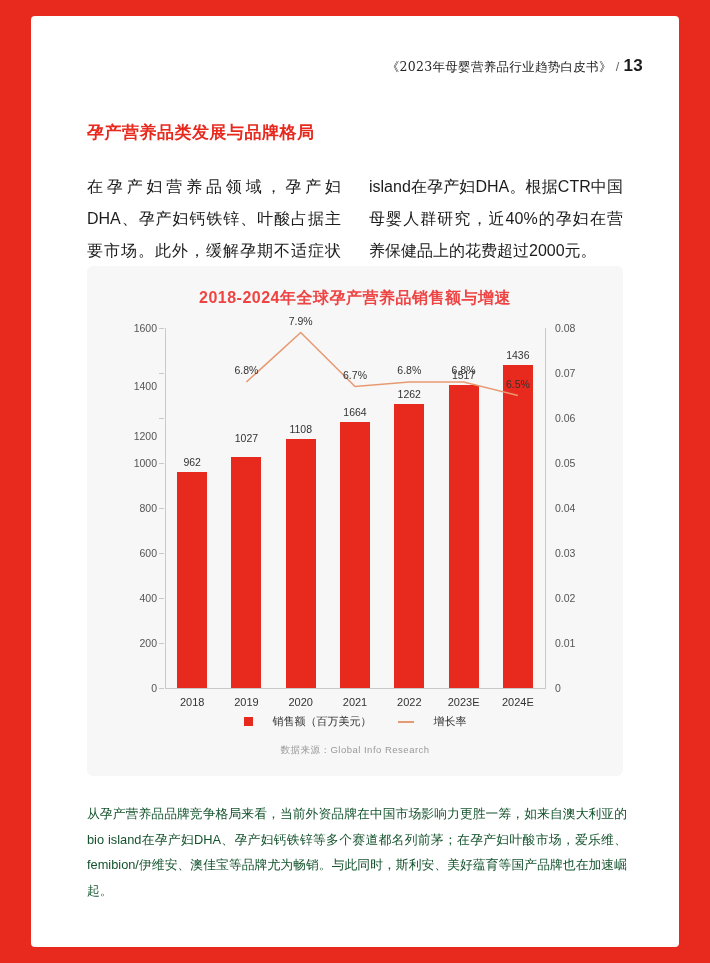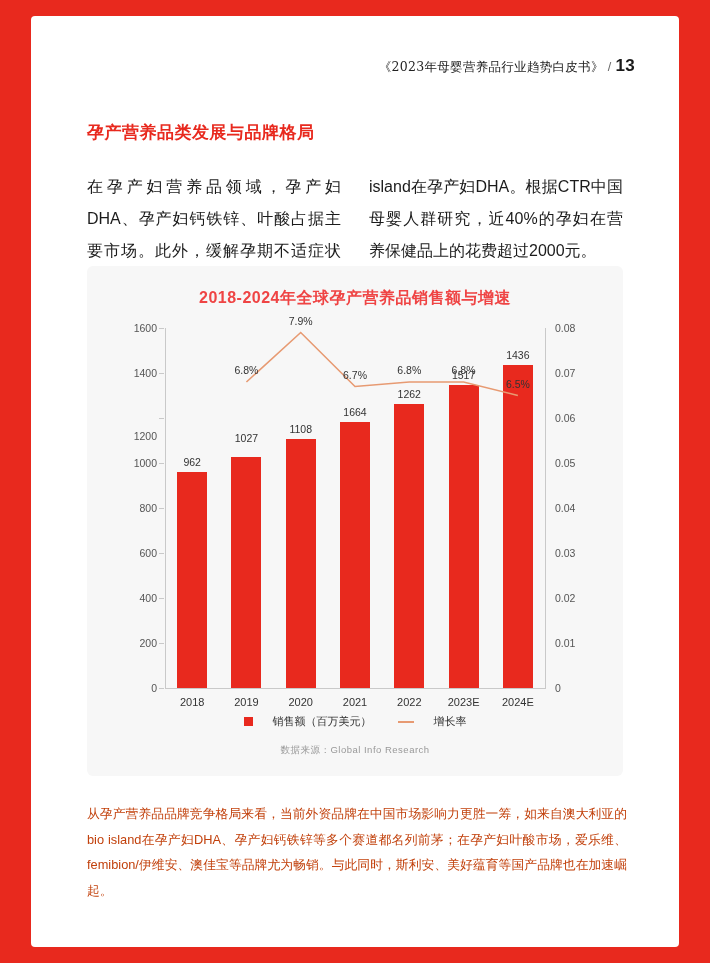--- a/index.html
+++ b/index.html
@@ -11,21 +11,21 @@
   }
   .page{
     position:absolute;
     left:31px;top:16px;
     width:648px;height:931px;
     background:#ffffff;
     border-radius:4px;
   }
   
   .header{
-    position:absolute;top:40px;right:44px;
+    position:absolute;top:40px;right:36px;
     display:flex;align-items:baseline;
     font-size:12.5px;color:#222;letter-spacing:.3px;
   }
   .header .bookname{font-family:"DejaVu Serif","Liberation Serif",serif;font-size:12.5px;}
   .header .slash{margin:0 4px;color:#666;}
   .header .pageno{font-size:17px;font-weight:bold;color:#1a1a1a;}
   
   .sec-title{
     position:absolute;left:56px;top:105px;
     font-size:17px;font-weight:bold;color:#e8291e;
@@ -85,21 +85,21 @@
   .legend .item{display:flex;align-items:center;gap:20px;}
   .swatch-bar{width:9px;height:9px;background:#e8291e;display:inline-block;}
   .swatch-line{width:16px;height:2px;background:#e79a72;display:inline-block;}
   .source{
     position:absolute;top:478px;left:0;width:100%;
     text-align:center;font-size:9.5px;color:#999;letter-spacing:.5px;
   }
   
   .bottom-text{
     position:absolute;left:56px;top:785px;width:540px;
-    font-size:12.8px;line-height:2.0;color:#c2410c;text-align:justify;
+    font-size:12.8px;line-height:2.0;color:#14532d;text-align:justify;
   }
 </style>
 </head>
 <body>
 
 <div class="page">
 
   <div class="header">
     <span class="bookname">《2023年母婴营养品行业趋势白皮书》</span>
     <span class="slash">/</span>
@@ -122,21 +122,21 @@
       <div class="axis-line" style="left:0;top:360px;width:381px;height:1px;"></div>
 
       <div class="y-left-labels" style="left:-48px;top:0;width:40px;height:360px;">
           <div class="ytick" style="top: 360px; width: 40px;">0</div>
           <div class="ytick" style="top: 315px; width: 40px;">200</div>
           <div class="ytick" style="top: 270px; width: 40px;">400</div>
           <div class="ytick" style="top: 225px; width: 40px;">600</div>
           <div class="ytick" style="top: 180px; width: 40px;">800</div>
           <div class="ytick" style="top: 135px; width: 40px;">1000</div>
           <div class="ytick" style="top: 90px; width: 40px; margin-top: 18px;">1200</div>
-          <div class="ytick" style="top: 45px; width: 40px;">1400</div>
+          <div class="ytick" style="top: 58px; width: 40px;">1400</div>
           <div class="ytick" style="top: 0px; width: 40px;">1600</div>
         </div>
       <div class="y-right-labels" style="left:390px;top:0;width:44px;height:360px;">
           <div class="ytick" style="top: 360px;">0</div>
           <div class="ytick" style="top: 315px;">0.01</div>
           <div class="ytick" style="top: 270px;">0.02</div>
           <div class="ytick" style="top: 225px;">0.03</div>
           <div class="ytick" style="top: 180px;">0.04</div>
           <div class="ytick" style="top: 135px;">0.05</div>
           <div class="ytick" style="top: 90px;">0.06</div>

